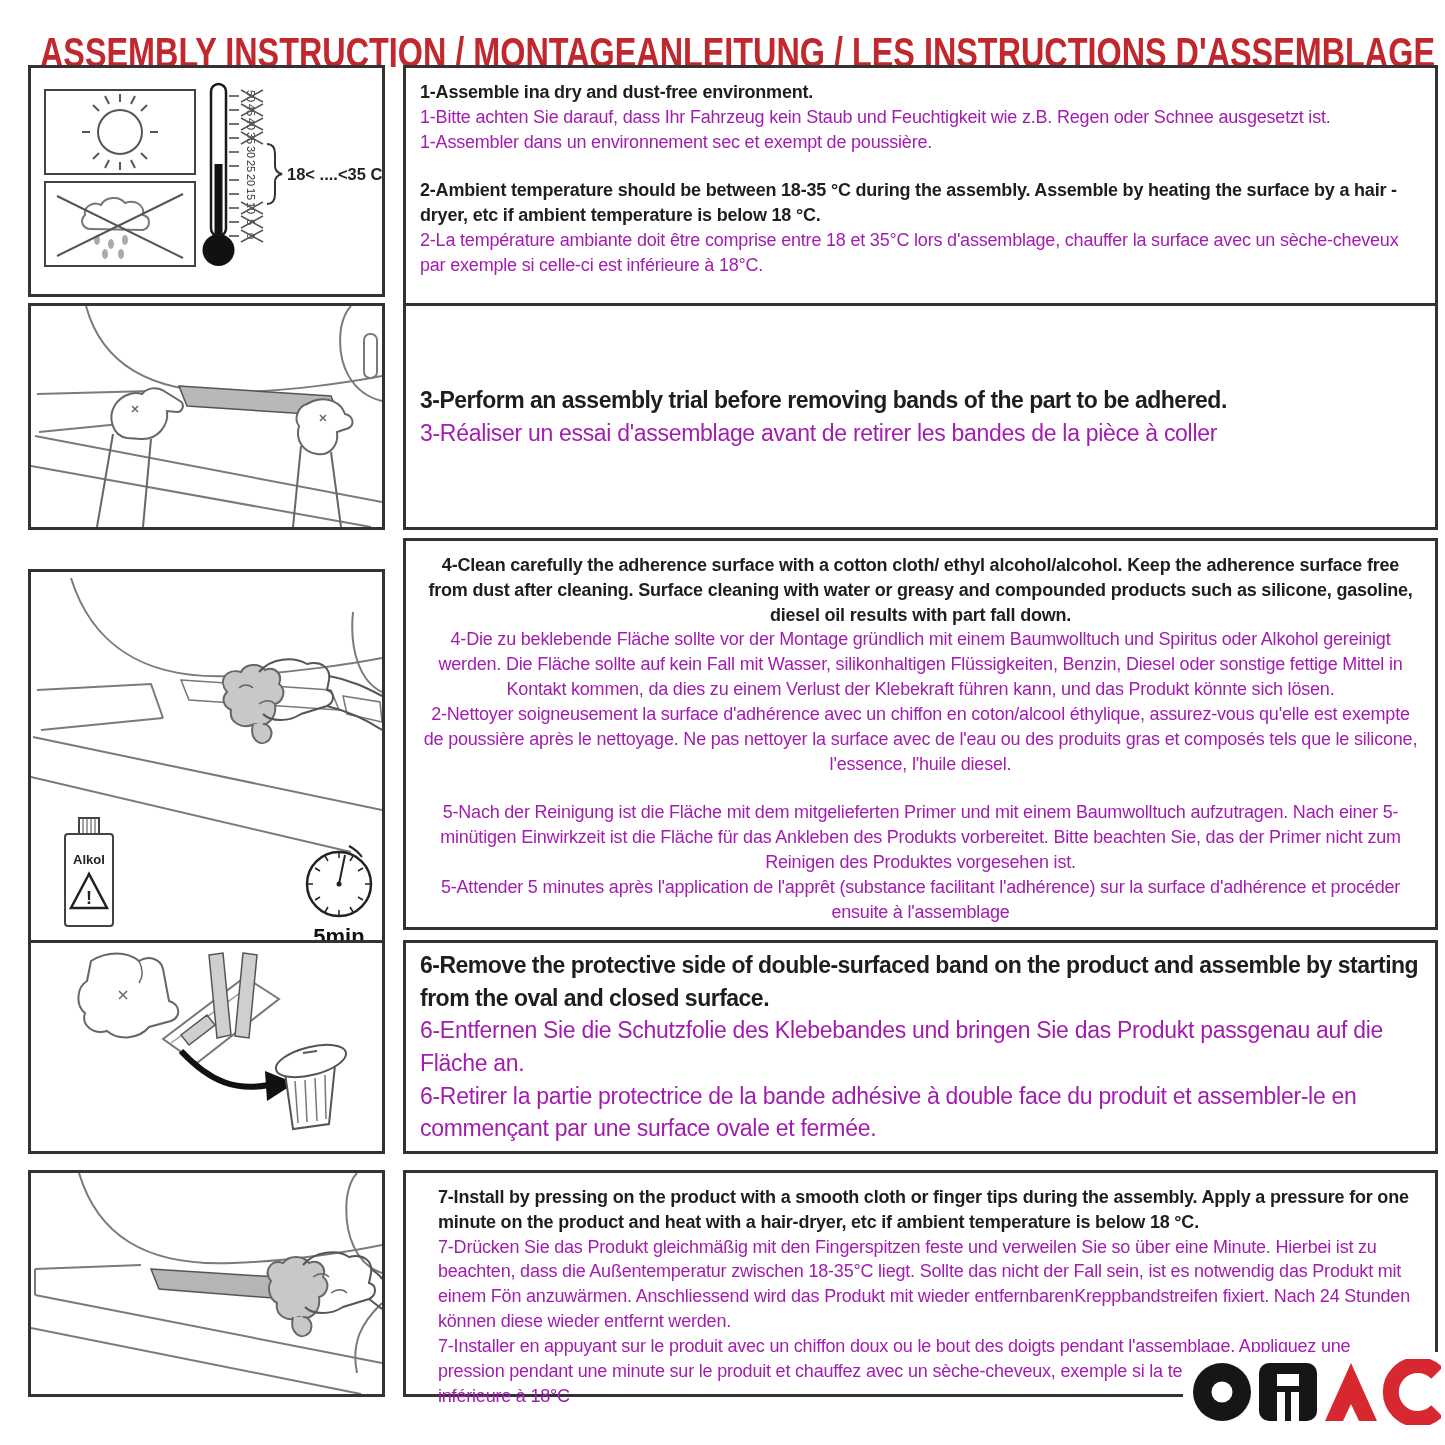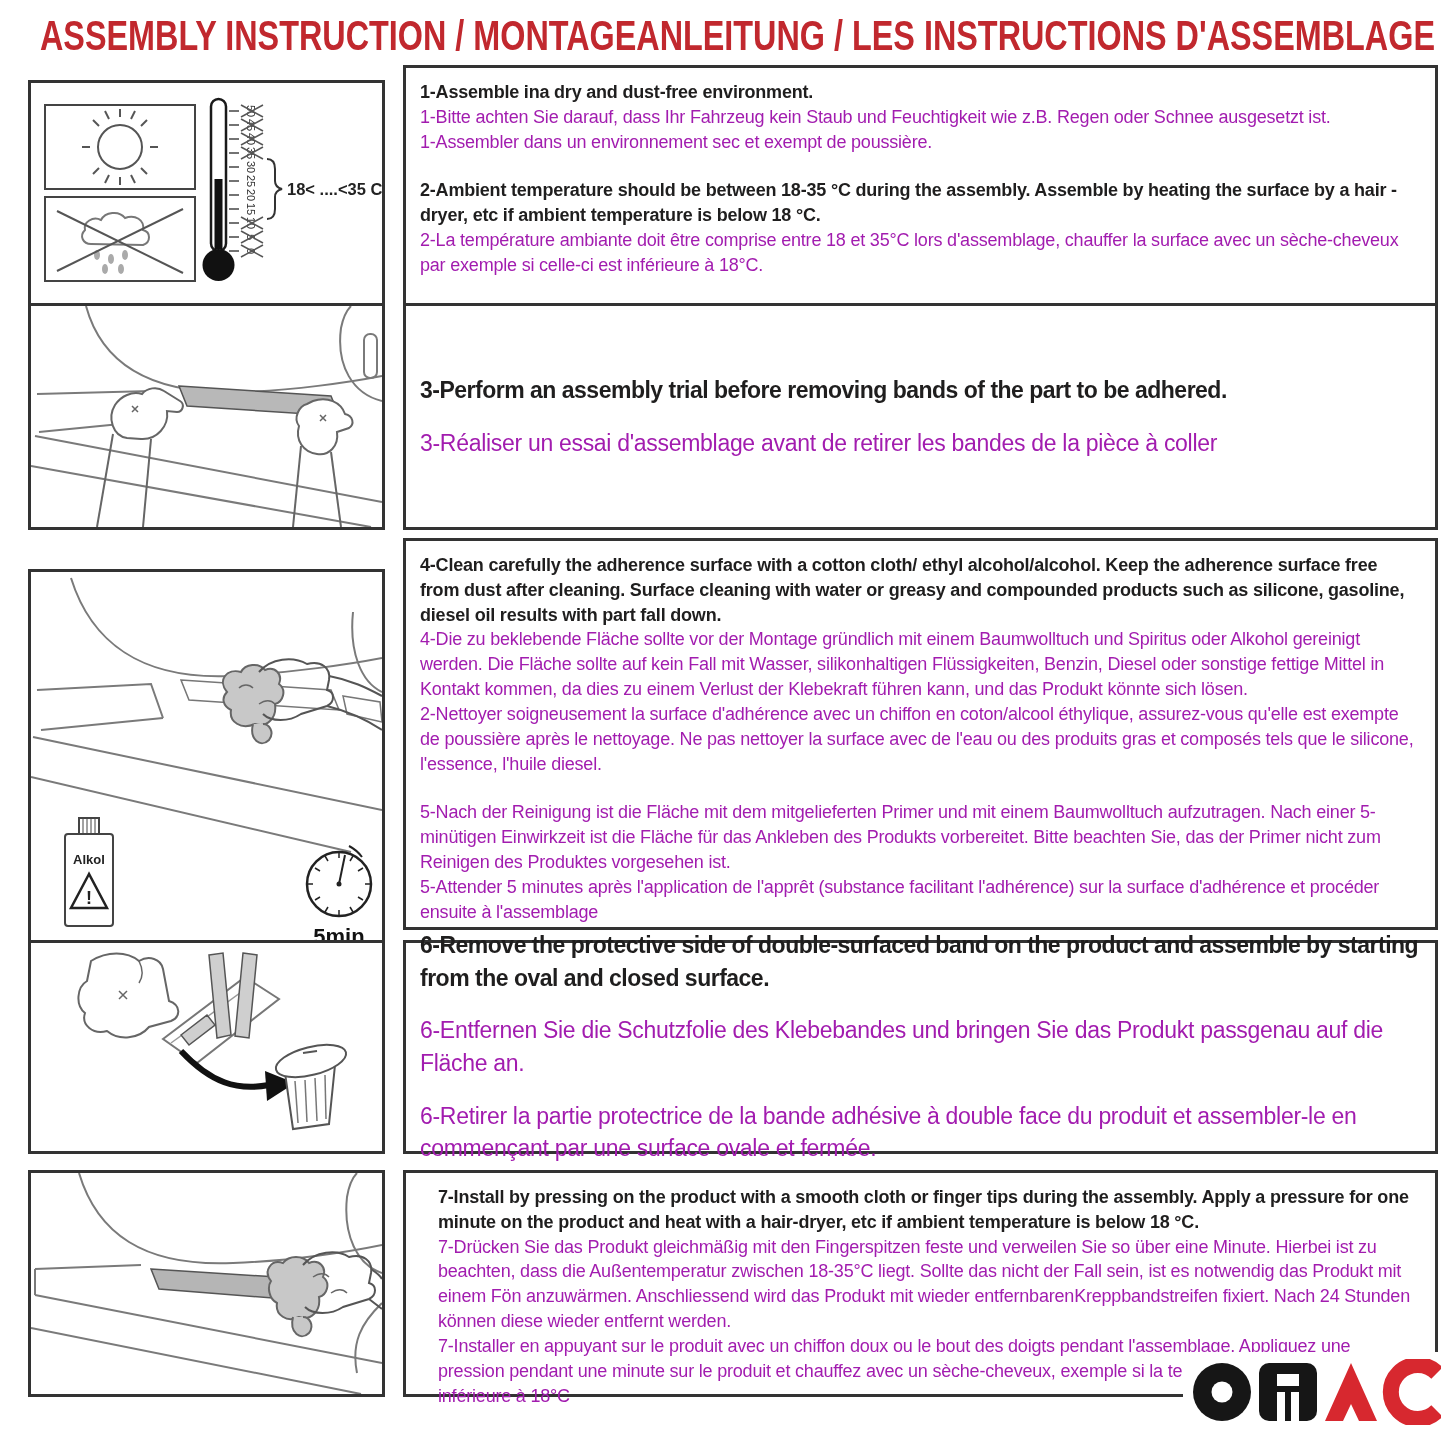--- a/index.html
+++ b/index.html
@@ -1,29 +1,29 @@
 <!DOCTYPE html>
 <html><head>
 <meta charset="utf-8">
 <style>
   html,body{margin:0;padding:0;}
   body{
     width:1445px;height:1445px;background:#ffffff;position:relative;
     font-family:"Liberation Sans", sans-serif;color:#2d2b2c;overflow:hidden;
   }
-  .title-wrap{position:absolute;left:40px;top:12px;width:1400px;height:50px;}
+  .title-wrap{position:absolute;left:40px;top:29px;width:1400px;height:50px;}
   .figbox{
     position:absolute;left:28px;width:357px;box-sizing:border-box;
     border:3px solid #333;background:#fff;
   }
   .textbox{
     position:absolute;left:403px;width:1035px;box-sizing:border-box;
     border:3px solid #333;background:#fff;padding:12px 14px;
   }
-  .textbox.center{display:flex;flex-direction:column;justify-content:center;gap:20px;}
+  .textbox.center{display:flex;flex-direction:column;justify-content:center;}
   p{margin:0;}
   .small p{font-size:18px;line-height:1.38;letter-spacing:-0.2px;}
   .large p{font-size:23px;line-height:1.42;letter-spacing:-0.3px;}
   .en{font-weight:700;color:#1f1e1e;}
   .large .en{letter-spacing:-0.5px;}
   .de,.fr{font-weight:400;color:#a21caf;}
   .gap{height:24px;}
   figure{margin:0;width:100%;height:100%;}
   svg text{font-family:"Liberation Sans", sans-serif;}
   .logo{
@@ -34,21 +34,21 @@
 </style>
 </head>
 <body>
 
 <div class="title-wrap">
   <svg width="1400" height="50" viewBox="0 0 1400 50">
     <text x="0" y="38" font-size="42" font-weight="800" fill="#c1282e" textLength="1395" lengthAdjust="spacingAndGlyphs">ASSEMBLY INSTRUCTION / MONTAGEANLEITUNG / LES INSTRUCTIONS D'ASSEMBLAGE</text>
   </svg>
 </div>
 
-<div class="figbox" style="top:65px;height:232px;margin-top:15px;">
+<div class="figbox" style="top:65px;height:232px;">
   <figure>
     <svg width="351" height="226" viewBox="0 0 351 226">
 
       <g>
         <rect x="14" y="22" width="150" height="84" fill="#fff" stroke="#444" stroke-width="2"></rect>
         <circle cx="89" cy="64" r="22" fill="none" stroke="#555" stroke-width="2"></circle>
         <g stroke="#555" stroke-width="2">
           <line x1="89" y1="34" x2="89" y2="26"></line>
             <line x1="89" y1="94" x2="89" y2="102"></line>
           <line x1="59" y1="64" x2="51" y2="64"></line>
@@ -217,21 +217,21 @@
             <line x1="294" y1="284" x2="297" y2="289"></line>
         </g>
         <line x1="308" y1="312" x2="314" y2="283" stroke="#222" stroke-width="2"></line>
         <circle cx="308" cy="312" r="2.5" fill="#222"></circle>
         <path d="M318,274 A38,38 0 0 1 331,285" fill="none" stroke="#222" stroke-width="2"></path>
         <text x="308" y="372" font-size="22" font-weight="700" fill="#111" text-anchor="middle">5min</text>
       </g>
     </svg>
   </figure>
 </div>
-<div class="textbox small" style="top:538px;height:392px;">
+<div class="textbox small" style="top:538px;height:392px;text-align:center;">
   <p class="en">4-Clean carefully the adherence surface with a cotton cloth/ ethyl alcohol/alcohol. Keep the adherence surface free from dust after cleaning. Surface cleaning with water or greasy and compounded products such as silicone, gasoline, diesel oil results with part fall down.</p>
   <p class="de">4-Die zu beklebende Fläche sollte vor der Montage gründlich mit einem Baumwolltuch und Spiritus oder Alkohol gereinigt werden. Die Fläche sollte auf kein Fall mit Wasser, silikonhaltigen Flüssigkeiten, Benzin, Diesel oder sonstige fettige Mittel in Kontakt kommen, da dies zu einem Verlust der Klebekraft führen kann, und das Produkt könnte sich lösen.</p>
   <p class="fr">2-Nettoyer soigneusement la surface d'adhérence avec un chiffon en coton/alcool éthylique, assurez-vous qu'elle est exempte de poussière après le nettoyage. Ne pas nettoyer la surface avec de l'eau ou des produits gras et composés tels que le silicone, l'essence, l'huile diesel.</p>
   <div class="gap"></div>
   <p class="de">5-Nach der Reinigung ist die Fläche mit dem mitgelieferten Primer und mit einem Baumwolltuch aufzutragen. Nach einer 5-minütigen Einwirkzeit ist die Fläche für das Ankleben des Produkts vorbereitet. Bitte beachten Sie, das der Primer nicht zum Reinigen des Produktes vorgesehen ist.</p>
   <p class="fr">5-Attender 5 minutes après l'application de l'apprêt (substance facilitant l'adhérence) sur la surface d'adhérence et procéder ensuite à l'assemblage</p>
 </div>
 
 <div class="figbox" style="top:940px;height:214px;">
   <figure>

